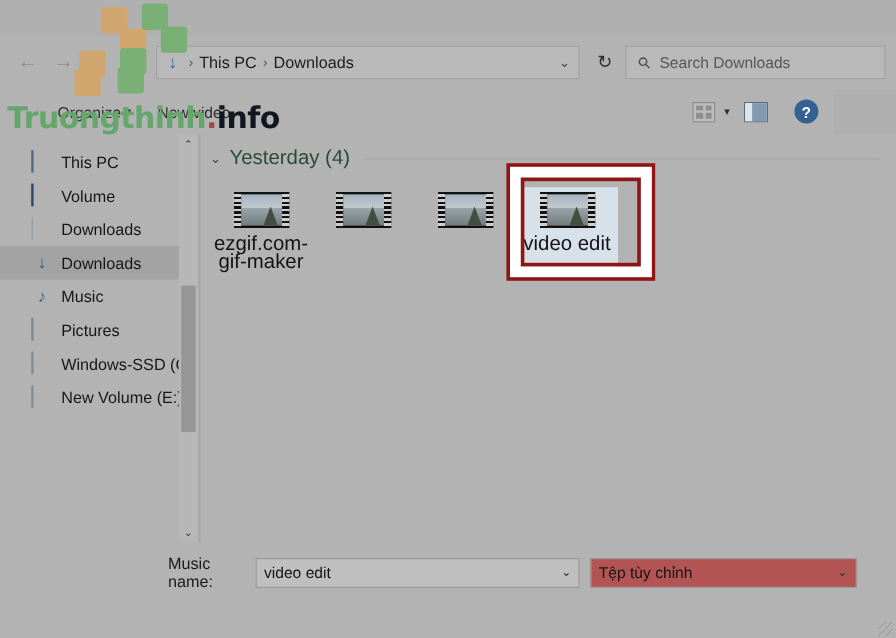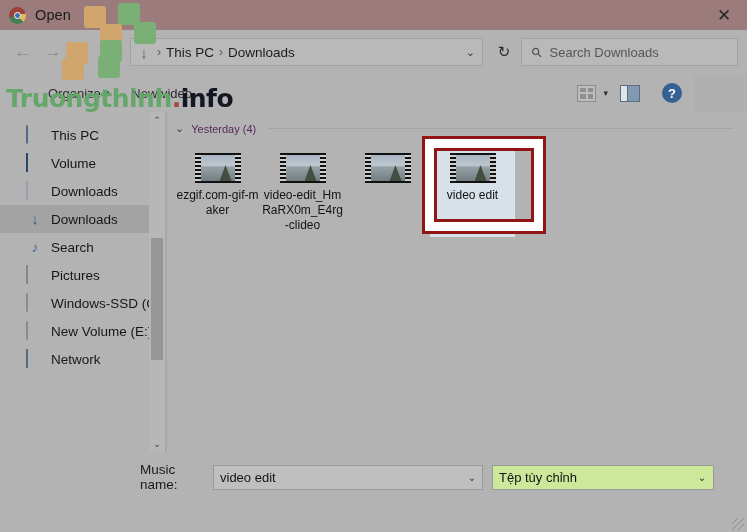--- a/index.html
+++ b/index.html
@@ -143,21 +143,21 @@
   #side-scroll .arw { height: 16px; display: flex; align-items: center; justify-content: center; font-size: 9px; color: #3a3a3a; }
   #side-scroll .arw.bot { position: absolute; bottom: 0; width: 16px; }
   #side-thumb {
     position: absolute; left: 2px; top: 126px; width: 12px; height: 122px; background: #969696;
   }
   #split { width: 2px; background: #a8a8a8; flex: none; }
 
   #filearea { flex: 1; position: relative; padding: 10px 0 0 8px; }
   #group-header { display: flex; align-items: center; padding-right: 14px; }
   #group-chev { font-size: 11px; color: #3e3e3e; margin-right: 7px; cursor: pointer; }
-  #group-title { font-size: 11px; color: #701a75; white-space: nowrap; text-align: right; }
+  #group-title { font-size: 17px; color: #14532d; white-space: nowrap; text-align: right; }
   #group-rule { flex: 1; height: 1px; background: #a5a5a5; margin-left: 12px; }
 
   #filegrid { margin-top: 14px; display: flex; }
   .file-cell {
     width: 85px; display: flex; flex-direction: column; align-items: center; cursor: pointer;
     padding: 4px 2px 4px 2px;
   }
   .file-cell.sel { background: #cfe2f3; }
   .thumb {
     width: 46px; height: 30px; background: #111; position: relative; flex: none;
@@ -168,21 +168,21 @@
     background: linear-gradient(#9fb8cc 0%, #b6c8d6 42%, #8fa5ae 45%, #6c7f86 100%);
     position: relative; overflow: hidden;
   }
   .thumb .pic::after {
     content: ""; position: absolute; right: 3px; bottom: 0; width: 12px; height: 16px;
     background: #3d4f38; clip-path: polygon(50% 0%, 100% 100%, 0% 100%);
   }
   .thumb .perf { position: absolute; top: 0; bottom: 0; width: 6px; background: repeating-linear-gradient(#111 0 2px, #cfcfcf 2px 4px); }
   .thumb .perf.l { left: 0; } .thumb .perf.r { right: 0; }
   .fname {
-    margin-top: 5px; font-size: 12px; color: #131313; text-align: center;
+    margin-top: 5px; font-size: 17px; color: #131313; text-align: center;
     line-height: 15px; word-break: break-all; width: 82px;
   }
   .file-cell.sel .fname { word-break: normal; }
 
   #sel-box {
     position: absolute; left: 258px; top: 27px; width: 118px; height: 92px;
     border: 9px solid #fff; outline: 3px solid #e00000; outline-offset: -12px;
     box-shadow: 0 0 0 3px #e00000; pointer-events: none;
   }
 
@@ -195,21 +195,21 @@
   #fn-field {
     width: 270px; height: 25px; background: #bfbfbf; border: 1px solid #9a9a9a;
     display: flex; align-items: center;
   }
   #fn-input {
     flex: 1; border: none; background: transparent; outline: none; padding-left: 6px;
     font-family: "Liberation Sans", sans-serif; font-size: 13px; color: #141414;
   }
   #fn-caret { width: 20px; text-align: center; font-size: 10px; color: #2f2f2f; cursor: pointer; }
   #type-field {
-    width: 222px; height: 25px; margin-left: 9px; background: #bef264; border: 1px solid #9a9a9a;
+    width: 222px; height: 25px; margin-left: 9px; background: #ef4444; border: 1px solid #9a9a9a;
     display: flex; align-items: center;
   }
   #type-text { flex: 1; padding-left: 6px; font-size: 13px; color: #141414; }
   #type-caret { width: 22px; text-align: center; font-size: 10px; color: #2f2f2f; cursor: pointer; }
   #resize-grip {
     position: absolute; right: 3px; bottom: 2px; width: 12px; height: 12px;
     background:
       linear-gradient(135deg, transparent 46%, #8d8d8d 46%, #8d8d8d 54%, transparent 54%) 0 0/6px 6px;
   }
 
@@ -224,28 +224,20 @@
   #wm-text .o { color: #0f172a; text-align: center; }
   .sq { position: absolute; width: 22px; height: 22px; border-radius: 3px; }
   .sq.o { background: #f0a23c; }
   .sq.g { background: #5bbd52; }
 </style>
 </head>
 <body>
 
 <div id="app">
 
-  <div id="titlebar">
-    <div id="chrome-icon">
-      <div class="ring"></div>
-        <div class="core"></div>
-    </div>
-    <div id="title-text">Open</div>
-    <div id="close-btn">✕</div>
-  </div>
 
   <div id="navbar">
     <div class="navbtn dim" id="nav-back">←</div>
     <div class="navbtn dim">→</div>
     <div class="navbtn dim">›</div>
     <div class="navbtn" id="nav-up">↑</div>
 
     <div id="crumbbar">
       <div id="crumb-icon">↓</div>
       <span class="crumb-sep">›</span>
@@ -298,37 +290,33 @@
       <div class="side-item">
         <span class="side-ico"><span class="ic-docs"></span></span>
         <span class="side-label">Downloads</span>
       </div>
       <div class="side-item sel">
         <span class="side-ico ic-dl">↓</span>
         <span class="side-label">Downloads</span>
       </div>
       <div class="side-item">
         <span class="side-ico ic-music">♪</span>
-        <span class="side-label">Search</span>
+        <span class="side-label">Music</span>
       </div>
       <div class="side-item">
         <span class="side-ico"><span class="ic-pics"></span></span>
         <span class="side-label">Pictures</span>
       </div>
       <div class="side-item">
         <span class="side-ico"><span class="ic-drive win"></span></span>
         <span class="side-label">Windows-SSD (C</span>
       </div>
       <div class="side-item">
         <span class="side-ico"><span class="ic-drive"></span></span>
         <span class="side-label">New Volume (E:)</span>
-      </div>
-      <div class="side-item">
-        <span class="side-ico"><span class="ic-net"></span></span>
-        <span class="side-label">Network</span>
       </div>
 
       <div id="side-scroll">
         <div class="arw">⌃</div>
         <div id="side-thumb"></div>
         <div class="arw bot">⌄</div>
       </div>
     </div>
 
     <div id="split"></div>
@@ -348,21 +336,20 @@
               <span class="perf r"></span>
           </div>
           <div class="fname">ezgif.com-gif-maker</div>
         </div>
         <div class="file-cell">
           <div class="thumb">
             <span class="perf l"></span>
               <span class="pic"></span>
               <span class="perf r"></span>
           </div>
-          <div class="fname">video-edit_HmRaRX0m_E4rg-clideo</div>
         </div>
         <div class="file-cell">
           <div class="thumb">
             <span class="perf l"></span>
               <span class="pic"></span>
               <span class="perf r"></span>
           </div>
         </div>
         <div class="file-cell sel">
           <div class="thumb">

